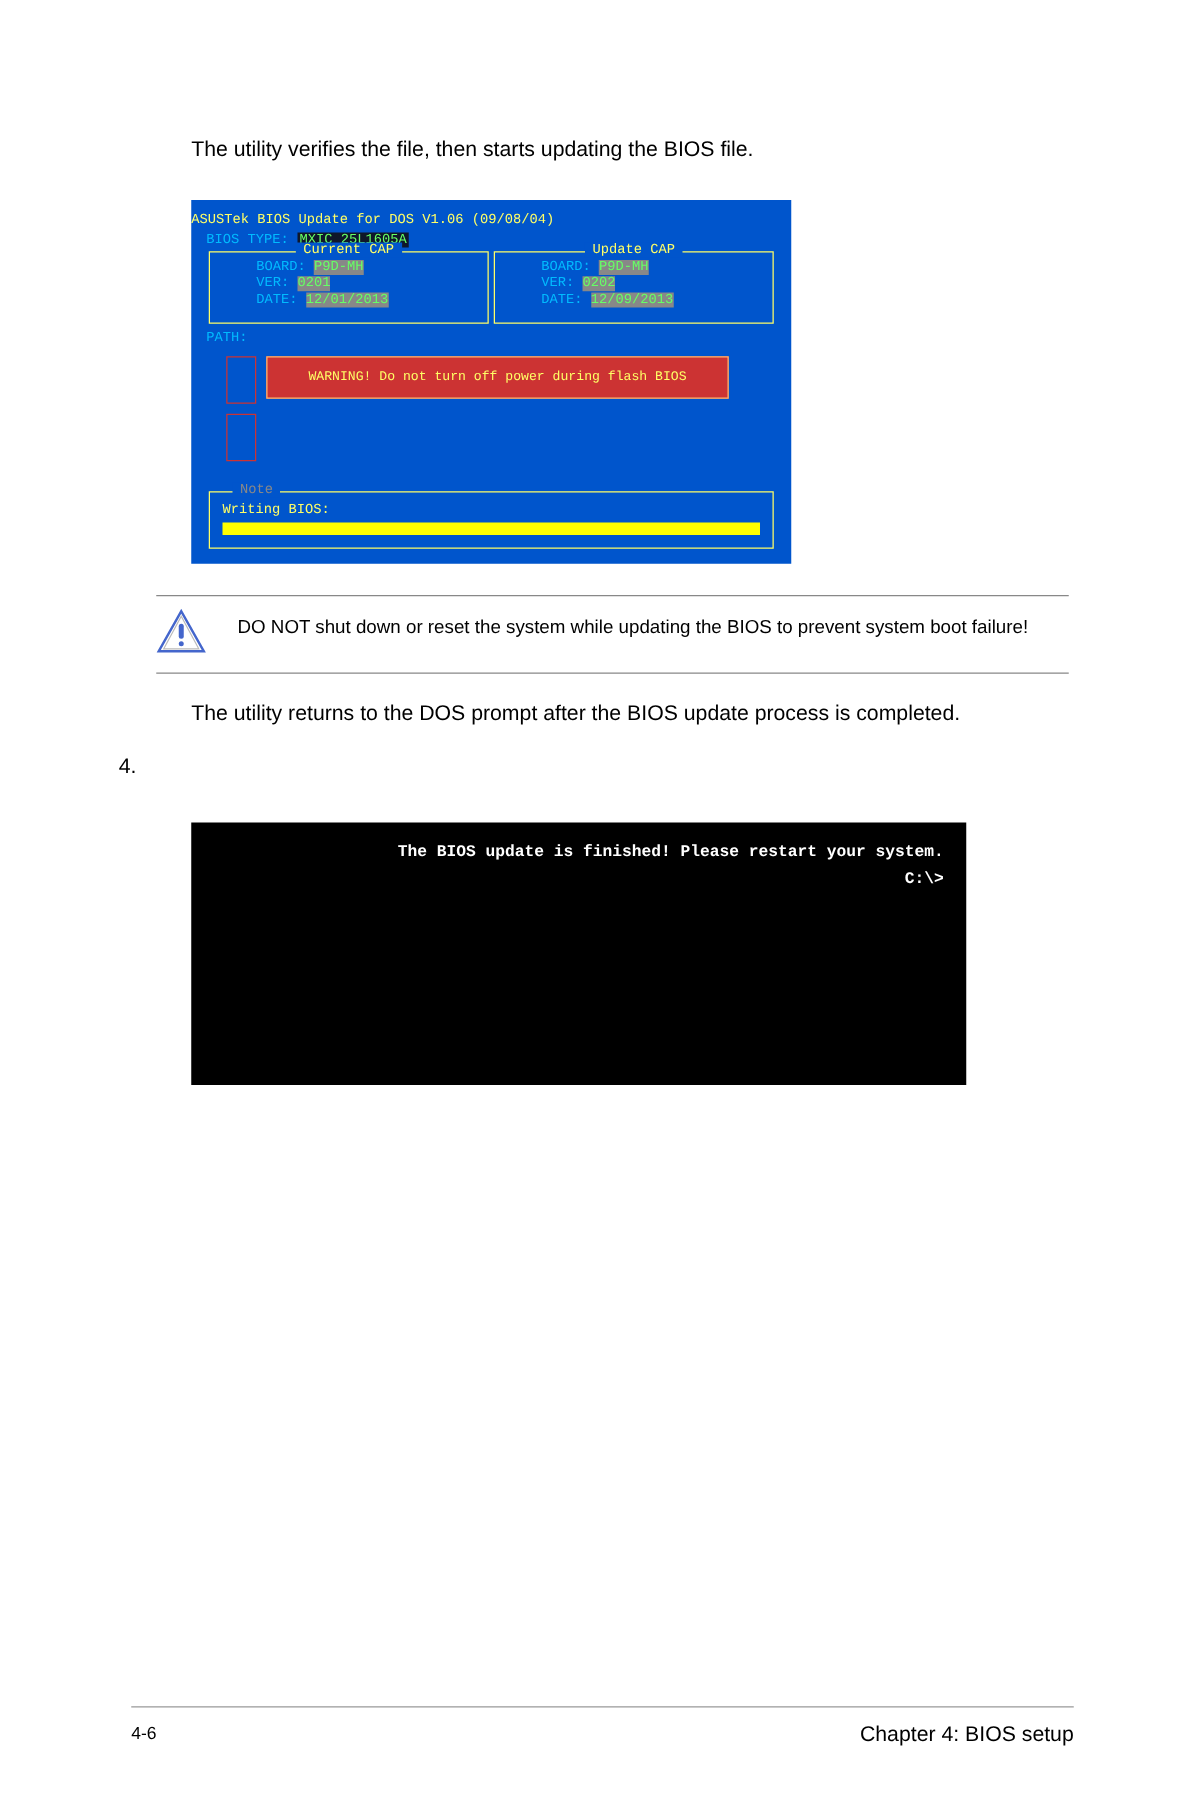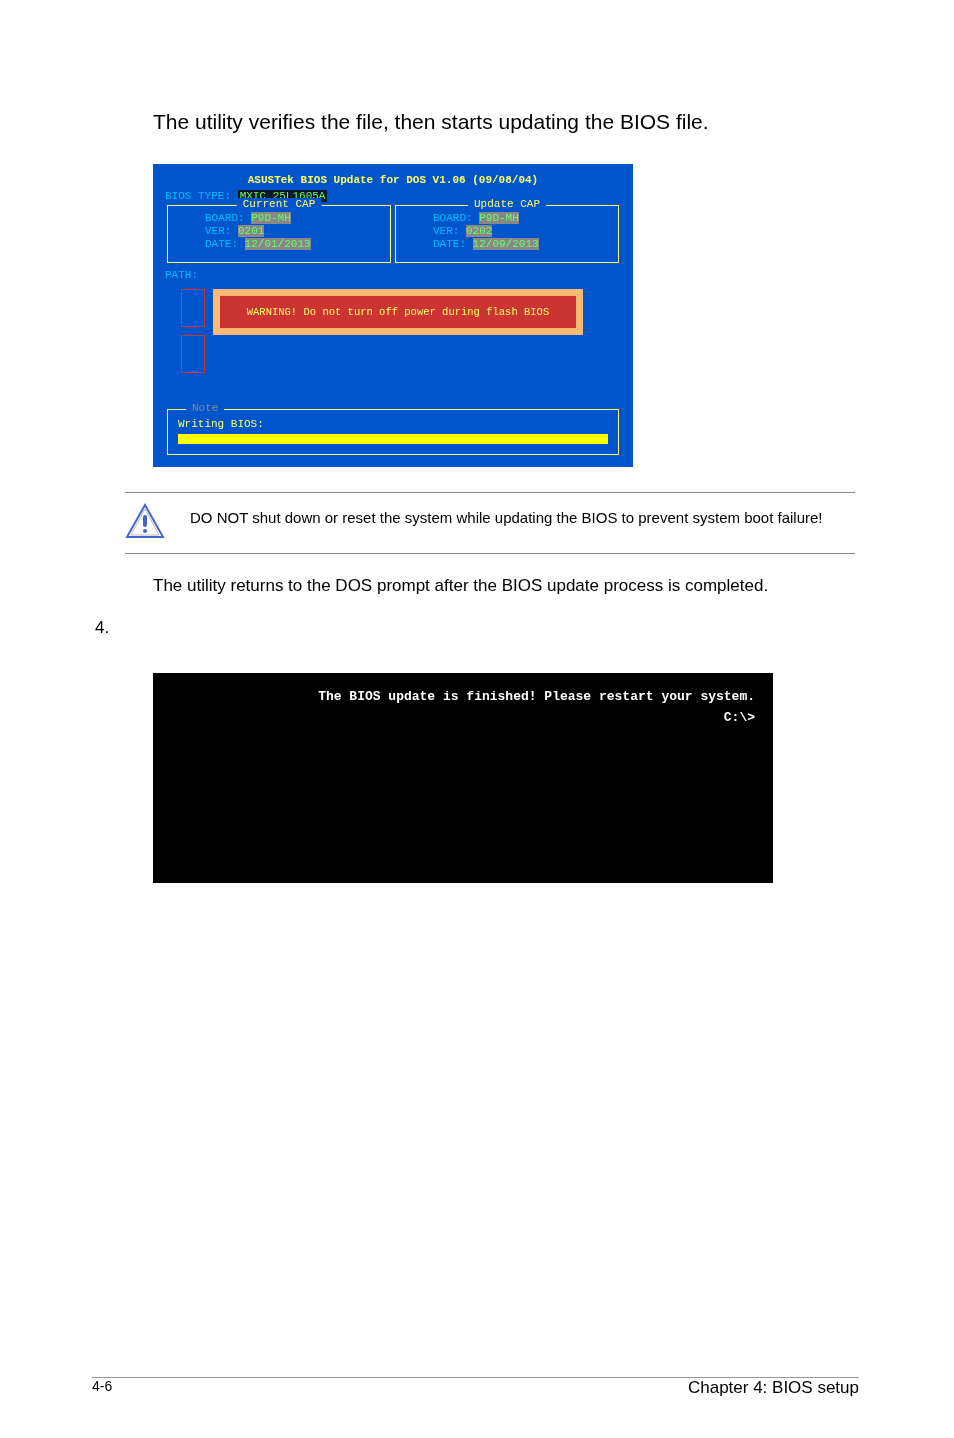--- a/index.html
+++ b/index.html
@@ -5,39 +5,38 @@
     * { margin: 0; padding: 0; box-sizing: border-box; }
     body {
       width: 954px;
       height: 1438px;
       background: #ffffff;
       font-family: Arial, Helvetica, sans-serif;
       position: relative;
       padding: 110px 95px 40px 95px;
     }
     .intro-text {
-      font-size: 21px;
+      font-size: 17px;
       color: #000;
       margin-bottom: 30px;
       margin-left: 58px;
     }
     .bios-screen {
       width: 480px;
       margin-left: 58px;
       background: #0055cc;
       font-family: "Courier New", monospace;
       font-size: 11px;
       color: #fff;
       padding: 10px 0 12px 0;
       margin-bottom: 25px;
     }
     .bios-title {
-      text-align: center;
-      color: #ffff66;
-      font-weight: bold;
+      color: #ffff66;
+      font-weight: normal;
       padding-bottom: 4px;
     }
     .flash-type {
       padding-left: 12px;
       color: #00bbff;
     }
     .flash-type .hl { background: #0f172a; color: #66ff66; padding: 0 2px; }
     .cap-row {
       display: flex;
       justify-content: space-between;
@@ -78,21 +77,21 @@
       height: 38px;
       width: 100%;
     }
     .warn-right {
       flex: 1;
       display: flex;
       flex-direction: column;
     }
     .warn-banner {
       background: #cc3333;
-      border: 7px solid #fdba74;
+      border: 1px solid #fdba74;
       color: #ffff66;
       padding: 10px 12px;
       text-align: center;
       font-size: 10.5px;
       margin-bottom: 70px;
       margin-right: 30px;
     }
     .note-box {
       border: 1px solid #ffff66;
       margin: 4px 14px 0 14px;
@@ -156,24 +155,24 @@
       font-size: 13px;
       font-weight: bold;
       padding: 16px 18px;
       height: 210px;
       text-align: right;
     }
     .dos-line { margin-bottom: 6px; }
     .footer {
       position: absolute;
       bottom: 40px;
-      left: 92px;
+      left: 105px;
       right: 95px;
       border-top: 1px solid #999;
-      padding-top: 0;
+      padding-top: 12px;
       display: flex;
       justify-content: space-between;
       font-size: 15px;
       color: #000;
     }
     .footer-right { font-size: 17px; }
     .page-num { font-size: 14px; }
   </style>
 </head>
 <body>

